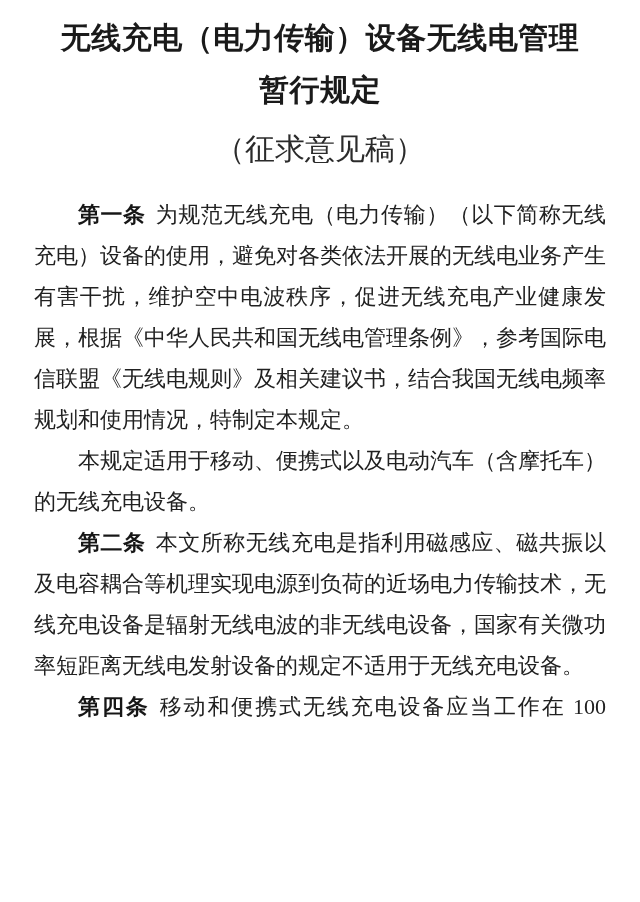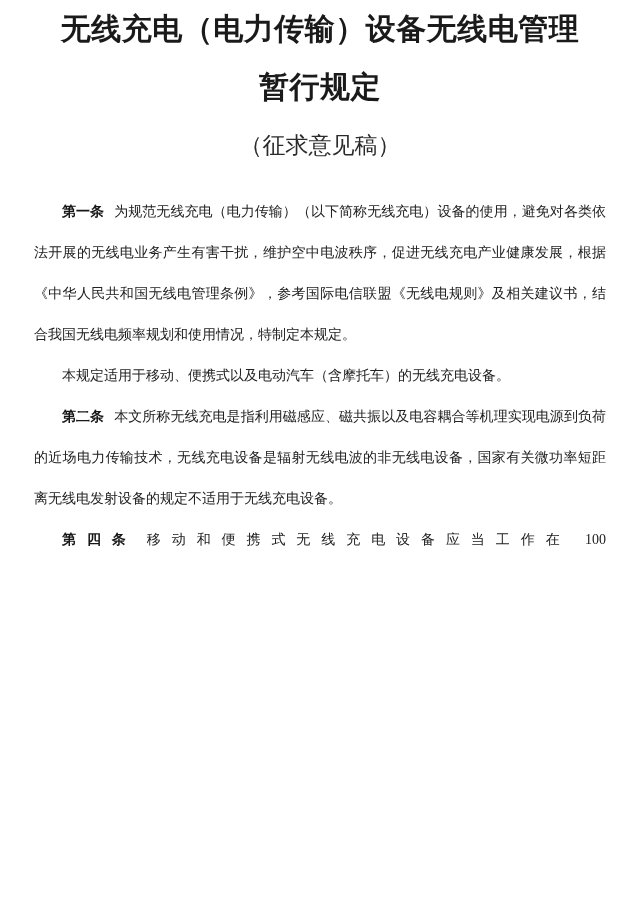--- a/index.html
+++ b/index.html
@@ -21,36 +21,36 @@
   }
   .title-line {
     margin: 0;
     text-align: center;
     font-size: 30px;
     font-weight: bold;
     line-height: 32px;
     letter-spacing: 0.5px;
     color: #1a1a1a;
   }
-  .title-line1 { margin-top: 13px; }
-  .title-line2 { margin-top: 26px; }
+  .title-line1 { margin-top: 22px; }
+  .title-line2 { margin-top: 20px; }
   .subtitle {
     margin-top: 28px;
     text-align: center;
-    font-size: 23px;
+    font-size: 30px;
     font-weight: normal;
     line-height: 30px;
     color: #2b2b2b;
   }
   .body-text {
     margin-top: 30px;
   }
   p.article {
     margin: 0;
-    font-size: 14px;
+    font-size: 22px;
     line-height: 41px;
     text-align: justify;
     text-justify: inter-character;
     text-indent: 2em;
     color: #212121;
   }
   .article-label {
     font-weight: bold;
     margin-right: 10px;
     color: #161616;

